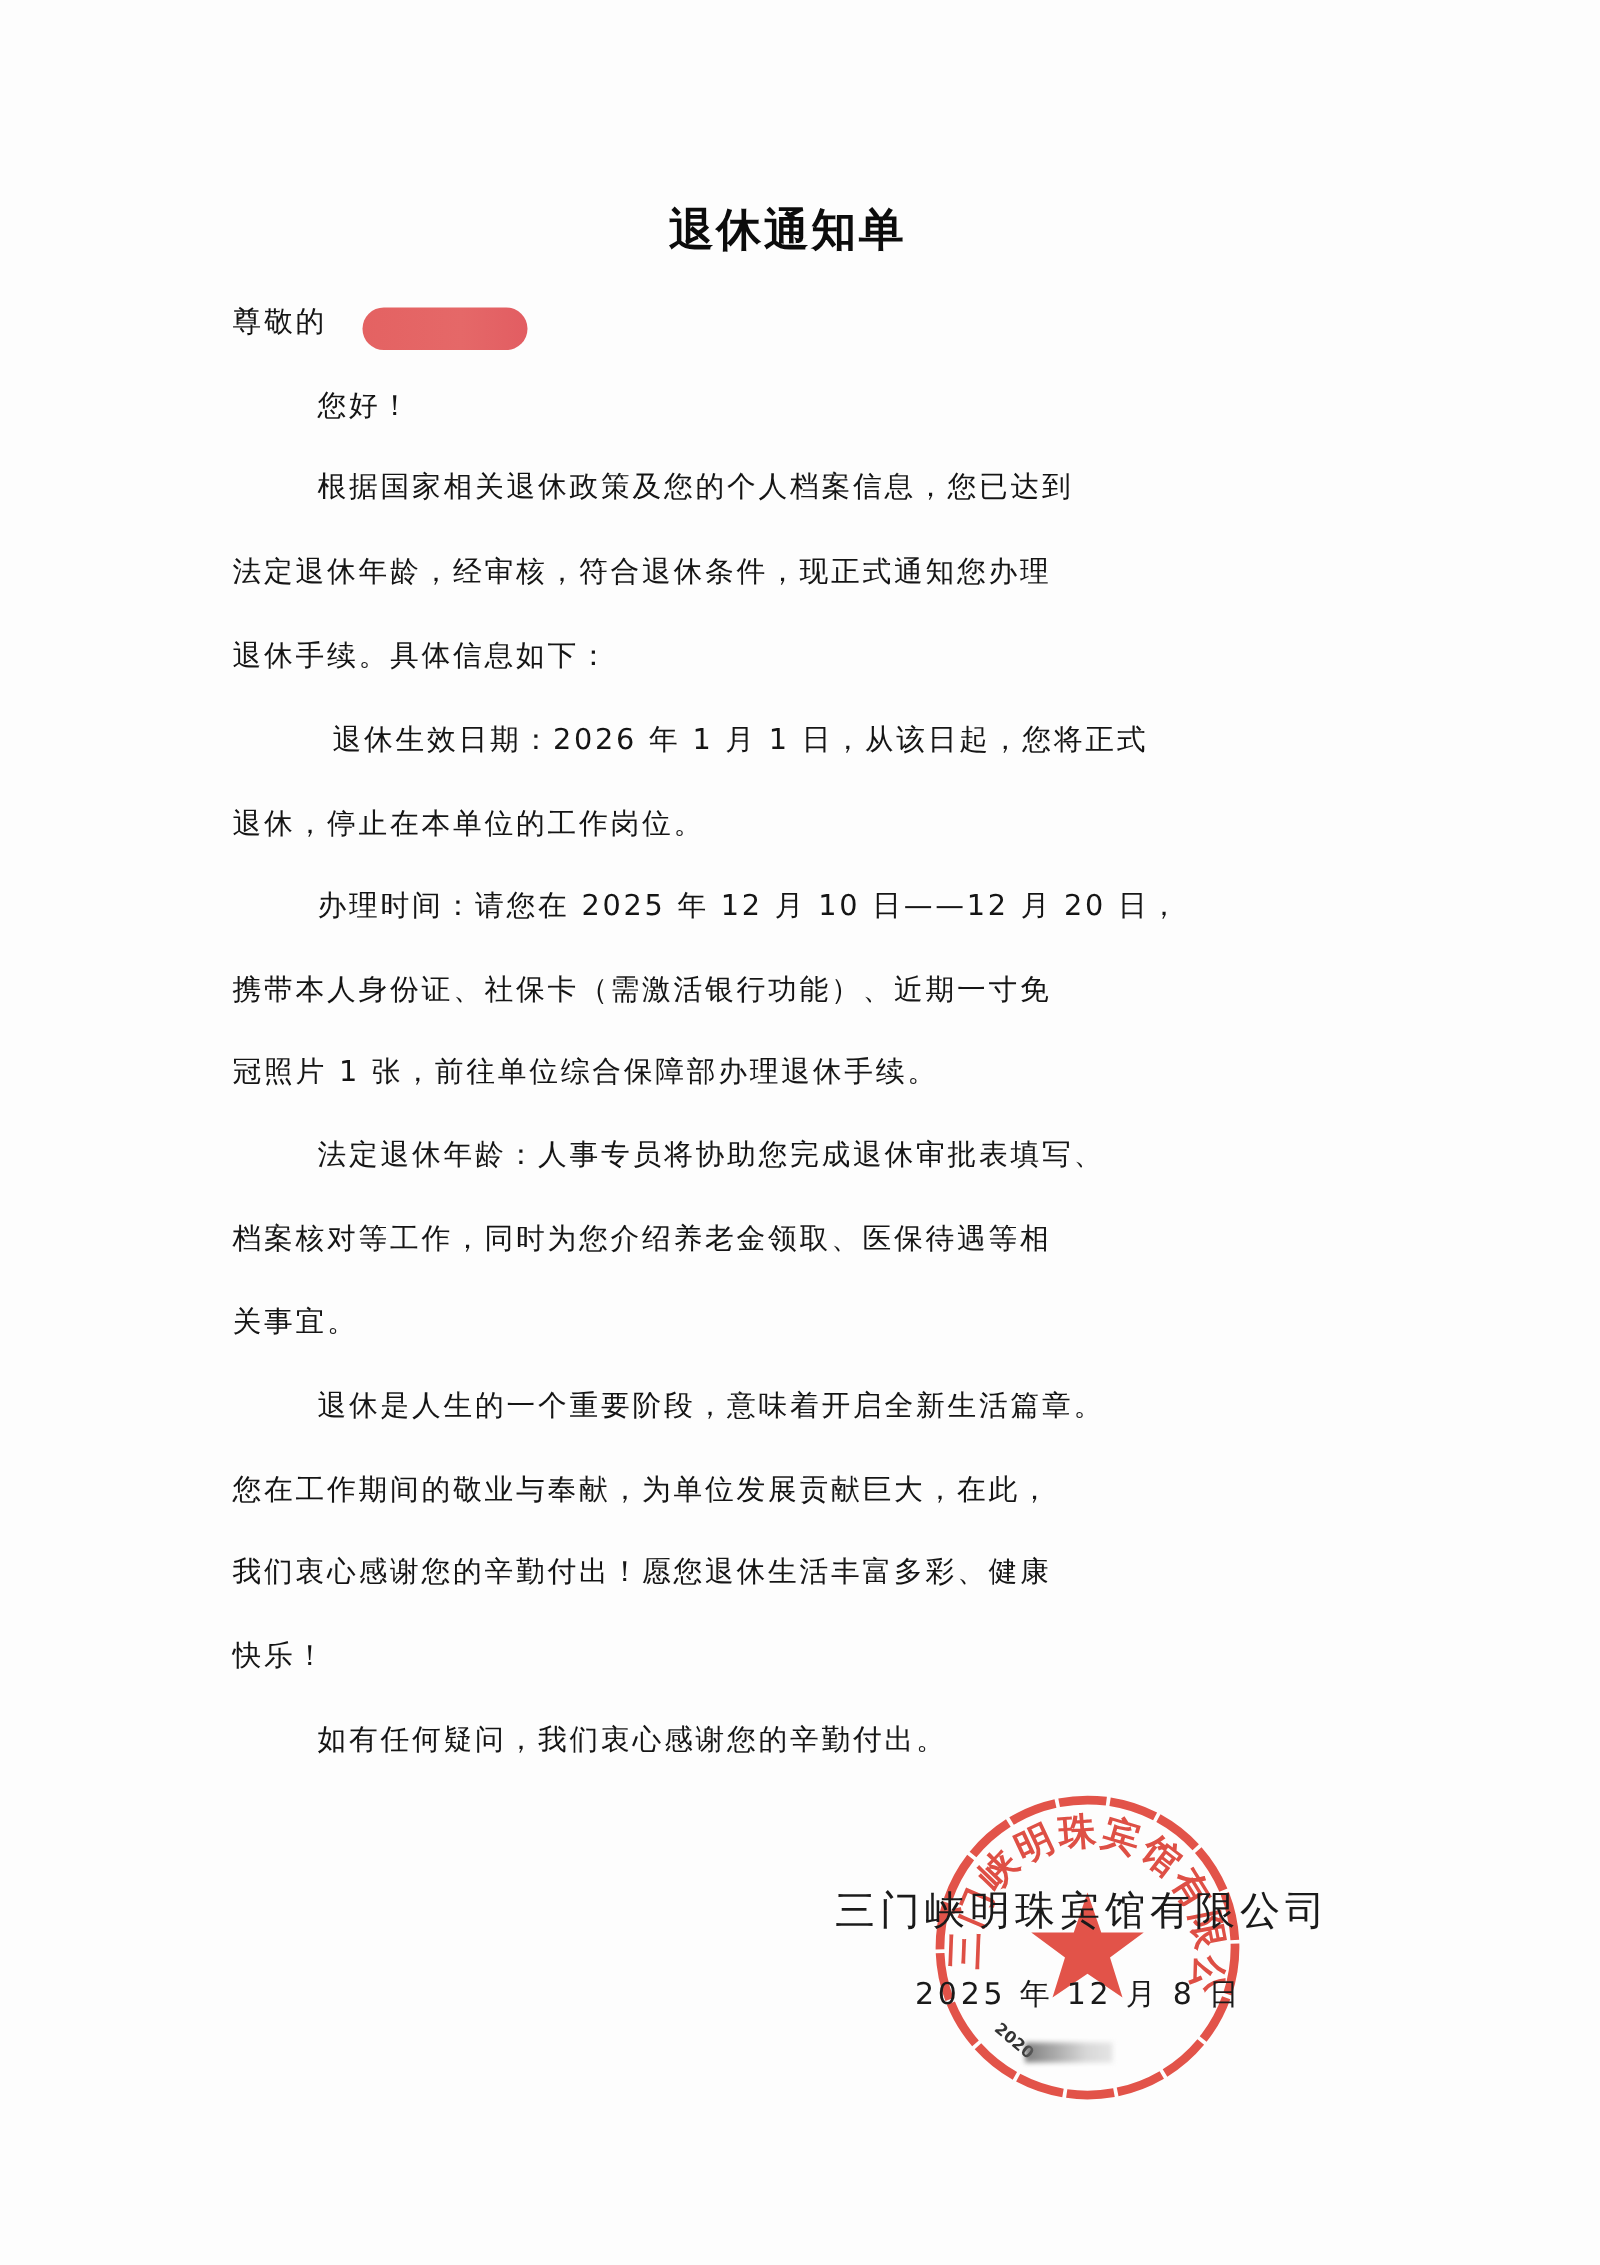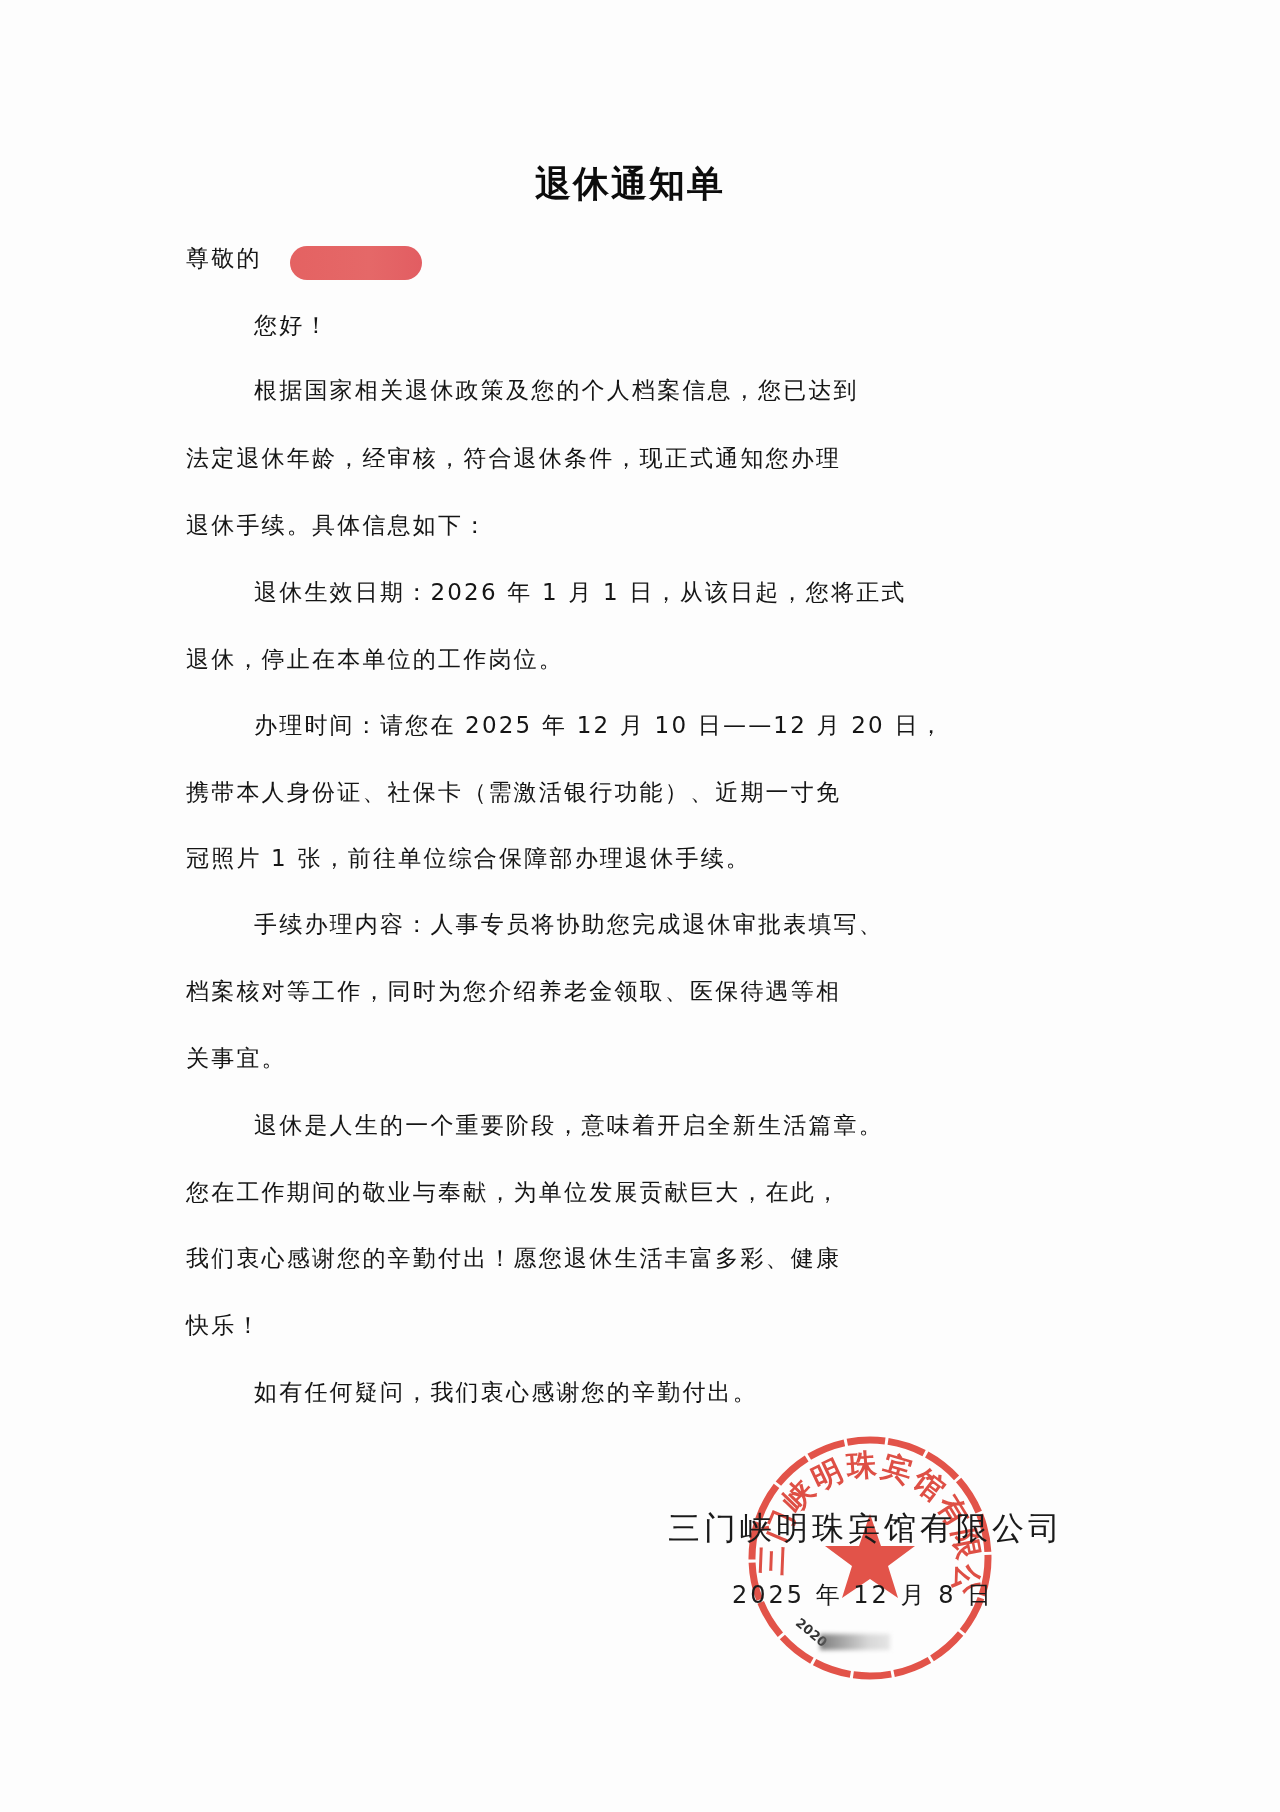--- a/index.html
+++ b/index.html
@@ -104,28 +104,28 @@
     <span>尊敬的</span>
   </div>
   <div class="redaction"></div>
 
   <div class="line indent" style="top:305px;">您好！</div>
 
   <div class="line indent" style="top:370px;">根据国家相关退休政策及您的个人档案信息，您已达到</div>
   <div class="line" style="top:505px;">退休手续。具体信息如下：</div>
   <div class="line" style="top:438px;">法定退休年龄，经审核，符合退休条件，现正式通知您办理</div>
 
-  <div class="line indent" style="top:572px;">退休生效日期：2026 年 1 月 1 日，从该日起，您将正式</div>
+  <div class="line indent" style="top:572px;margin-left:12px;">退休生效日期：2026 年 1 月 1 日，从该日起，您将正式</div>
   <div class="line" style="top:639px;">退休，停止在本单位的工作岗位。</div>
 
   <div class="line indent" style="top:705px;">办理时间：请您在 2025 年 12 月 10 日——12 月 20 日，</div>
   <div class="line" style="top:772px;">携带本人身份证、社保卡（需激活银行功能）、近期一寸免</div>
   <div class="line" style="top:838px;">冠照片 1 张，前往单位综合保障部办理退休手续。</div>
 
-  <div class="line indent" style="top:904px;">手续办理内容：人事专员将协助您完成退休审批表填写、</div>
+  <div class="line indent" style="top:904px;">法定退休年龄：人事专员将协助您完成退休审批表填写、</div>
   <div class="line" style="top:971px;">档案核对等工作，同时为您介绍养老金领取、医保待遇等相</div>
   <div class="line" style="top:1038px;">关事宜。</div>
 
   <div class="line indent" style="top:1105px;">退休是人生的一个重要阶段，意味着开启全新生活篇章。</div>
   <div class="line" style="top:1172px;">您在工作期间的敬业与奉献，为单位发展贡献巨大，在此，</div>
   <div class="line" style="top:1238px;">我们衷心感谢您的辛勤付出！愿您退休生活丰富多彩、健康</div>
   <div class="line" style="top:1305px;">快乐！</div>
 
   <div class="line indent" style="top:1372px;">如有任何疑问，我们衷心感谢您的辛勤付出。</div>
 

